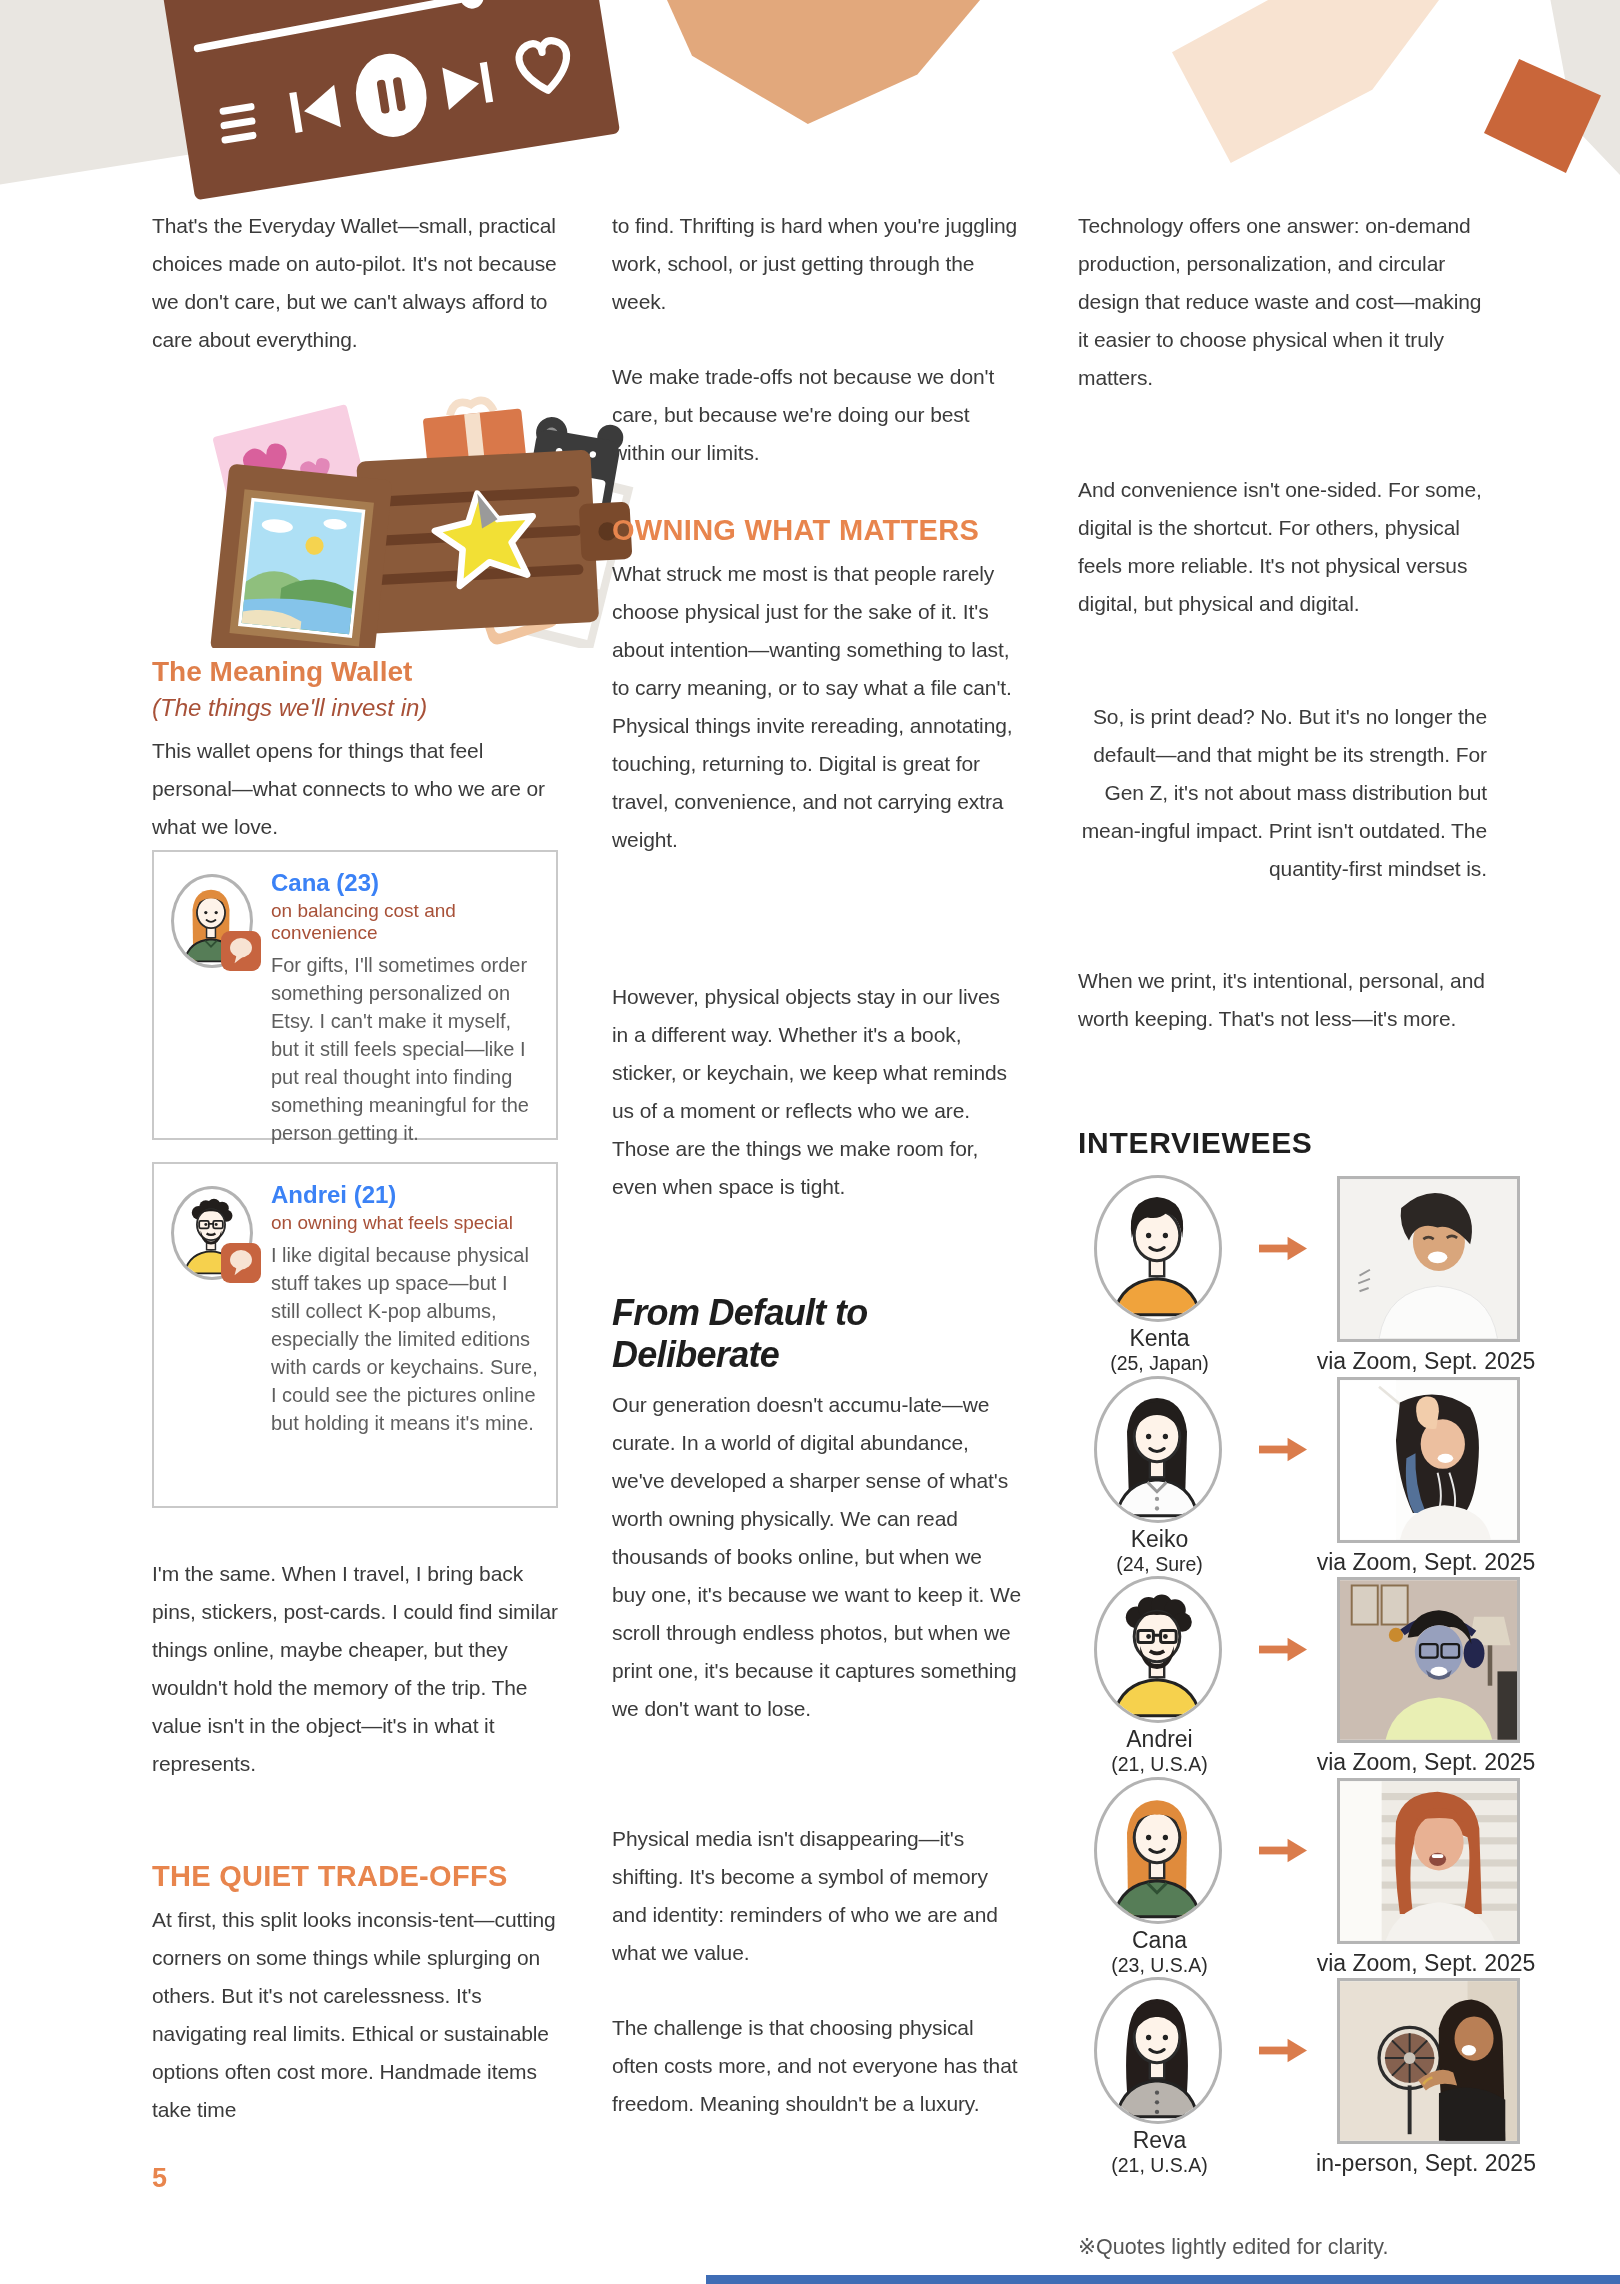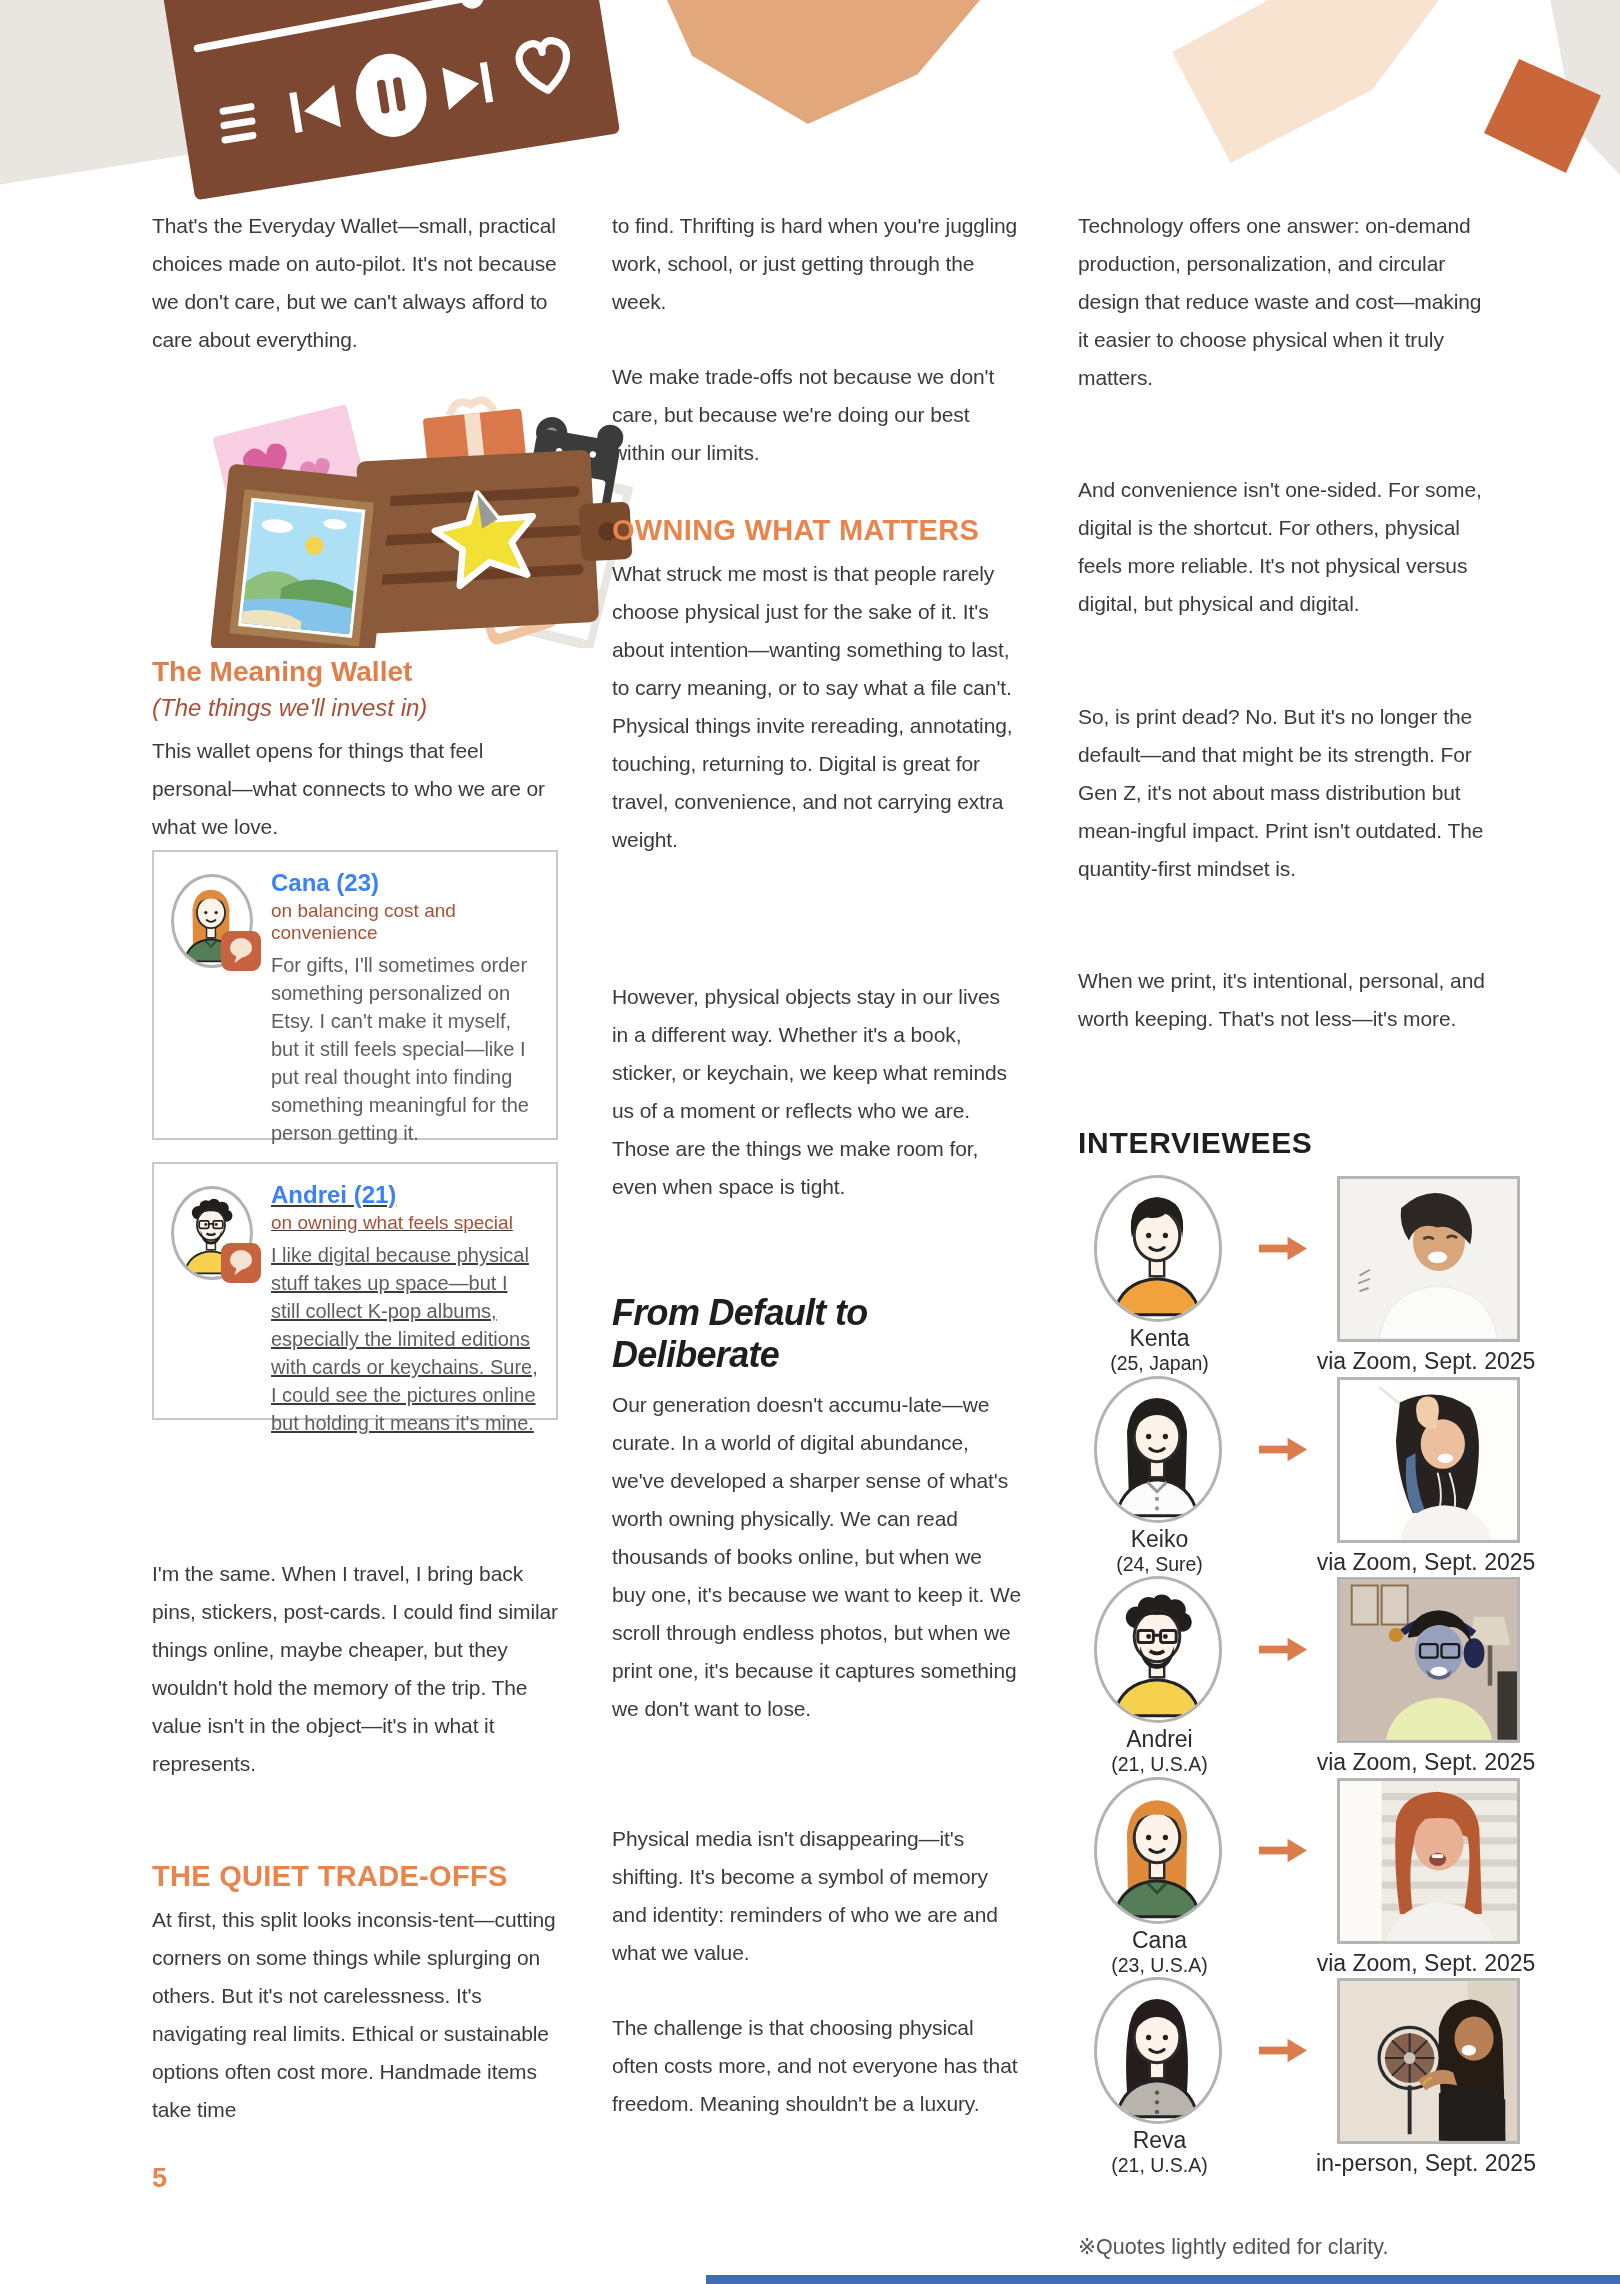--- a/index.html
+++ b/index.html
@@ -172,21 +172,21 @@
         </svg>
       </div>
     </div>
     <div class="qbody">
       <div class="qname">Cana (23)</div>
       <div class="qtopic">on balancing cost and convenience</div>
       <div class="qtext">For gifts, I'll sometimes order something personalized on Etsy. I can't make it myself, but it still feels special—like I put real thought into finding something meaningful for the person getting it.</div>
     </div>
   </div>
 
-  <div class="qcard" style="top:1162px;height:258px;text-decoration:underline;">
+  <div class="qcard" style="top:1162px;height:346px;">
     <div class="qavatar">
       <div class="av-frame">
         <svg viewBox="0 0 100 112" width="74" height="86">
           <g fill="#221e1c">
             <circle cx="33" cy="30" r="9"></circle>
               <circle cx="43" cy="22" r="9"></circle>
               <circle cx="54" cy="20" r="9"></circle>
             <circle cx="65" cy="24" r="9"></circle>
               <circle cx="71" cy="34" r="8"></circle>
           </g>
@@ -229,21 +229,21 @@
   <div class="h-sec" style="left:612px;top:514px;">OWNING WHAT MATTERS</div>
   <div class="para" style="left:612px;top:555px;">What struck me most is that people rarely choose physical just for the sake of it. It's about intention—wanting something to last, to carry meaning, or to say what a file can't. Physical things invite rereading, annotating, touching, returning to. Digital is great for travel, convenience, and not carrying extra weight.</div>
   <div class="para" style="left:612px;top:978px;">However, physical objects stay in our lives in a different way. Whether it's a book, sticker, or keychain, we keep what reminds us of a moment or reflects who we are. Those are the things we make room for, even when space is tight.</div>
   <div class="h-disp" style="left:612px;top:1292px;">From Default to Deliberate</div>
   <div class="para" style="left:612px;top:1386px;">Our generation doesn't accumu-late—we curate. In a world of digital abundance, we've developed a sharper sense of what's worth owning physically. We can read thousands of books online, but when we buy one, it's because we want to keep it. We scroll through endless photos, but when we print one, it's because it captures something we don't want to lose.</div>
   <div class="para" style="left:612px;top:1820px;">Physical media isn't disappearing—it's shifting. It's become a symbol of memory and identity: reminders of who we are and what we value.</div>
   <div class="para" style="left:612px;top:2009px;">The challenge is that choosing physical often costs more, and not everyone has that freedom. Meaning shouldn't be a luxury.</div>
 
   <div class="para" style="left:1078px;top:207px;">Technology offers one answer: on-demand production, personalization, and circular design that reduce waste and cost—making it easier to choose physical when it truly matters.</div>
   <div class="para" style="left:1078px;top:471px;">And convenience isn't one-sided. For some, digital is the shortcut. For others, physical feels more reliable. It's not physical versus digital, but physical and digital.</div>
-  <div class="para" style="left:1078px;top:698px;">So, is print dead? No. But it's no longer the default—and that might be its strength. For Gen Z, it's not about mass distribution but mean-ingful impact. Print isn't outdated. The quantity-first mindset is.</div>
+  <div class="para" style="left:1078px;top:698px;text-align:right;">So, is print dead? No. But it's no longer the default—and that might be its strength. For Gen Z, it's not about mass distribution but mean-ingful impact. Print isn't outdated. The quantity-first mindset is.</div>
   <div class="para" style="left:1078px;top:962px;">When we print, it's intentional, personal, and worth keeping. That's not less—it's more.</div>
 
   <div class="iv-head">INTERVIEWEES</div>
 
   <div class="ivrow" style="top:1175px;">
     <div class="ivavatar av-frame">
       <svg viewBox="0 0 100 112" width="120" height="139">
         <path d="M14 112 Q20 84 50 82 Q80 84 86 112 Z" fill="#f0a33c" stroke="#222" stroke-width="2.5"></path>
         <rect x="44" y="62" width="12" height="18" fill="#fef3e9" stroke="#2b2b2b" stroke-width="2"></rect>
         <ellipse cx="50" cy="46" rx="19" ry="21" fill="#fef3e9" stroke="#2b2b2b" stroke-width="2.5"></ellipse>

